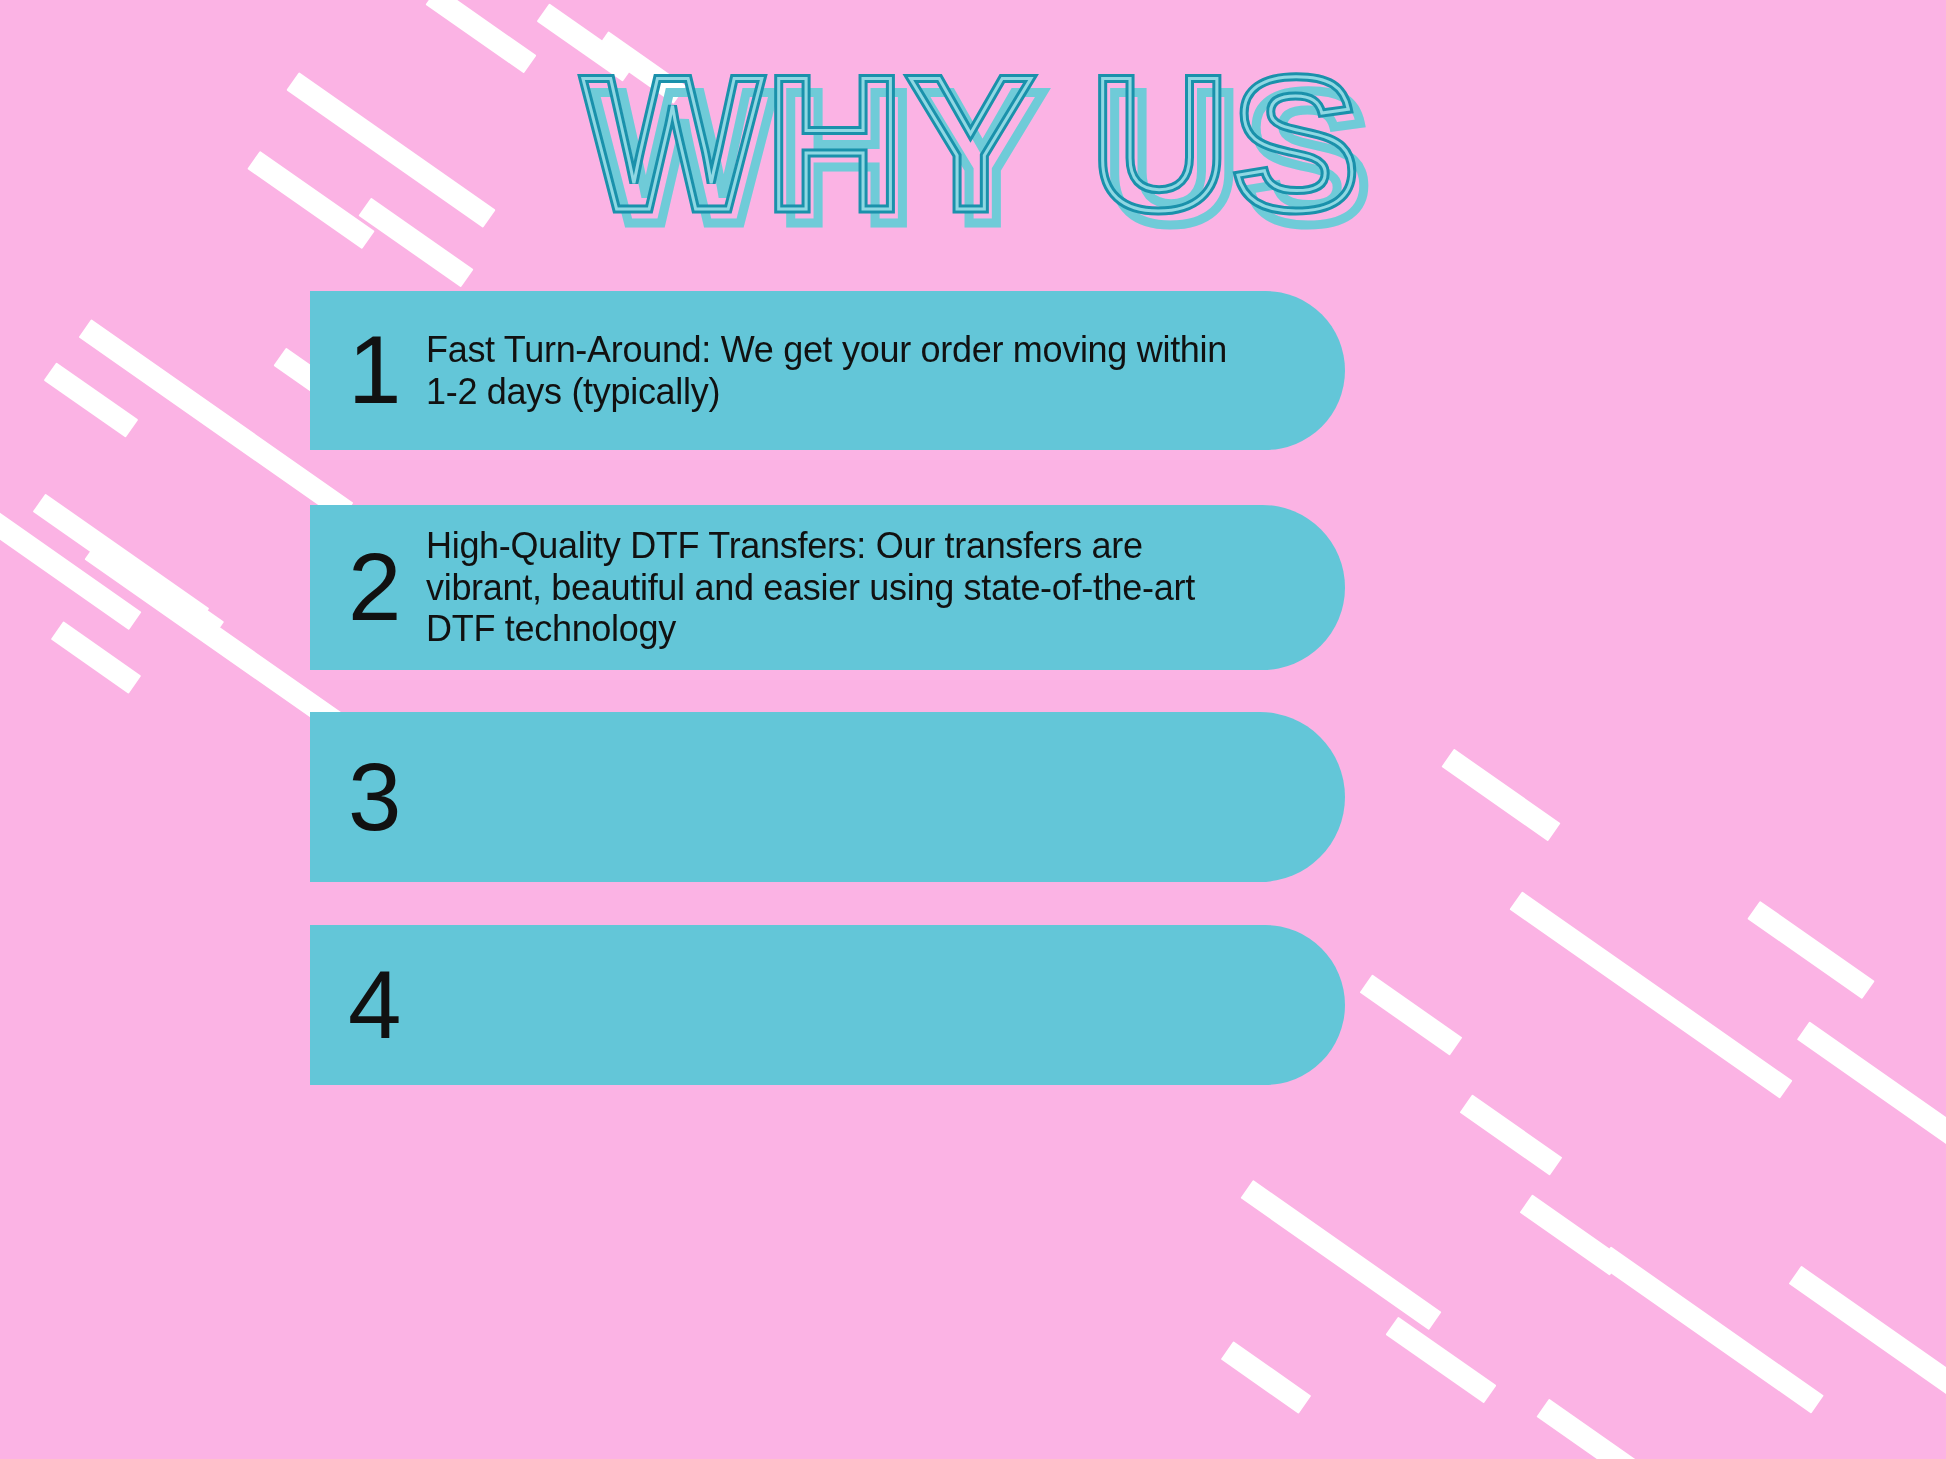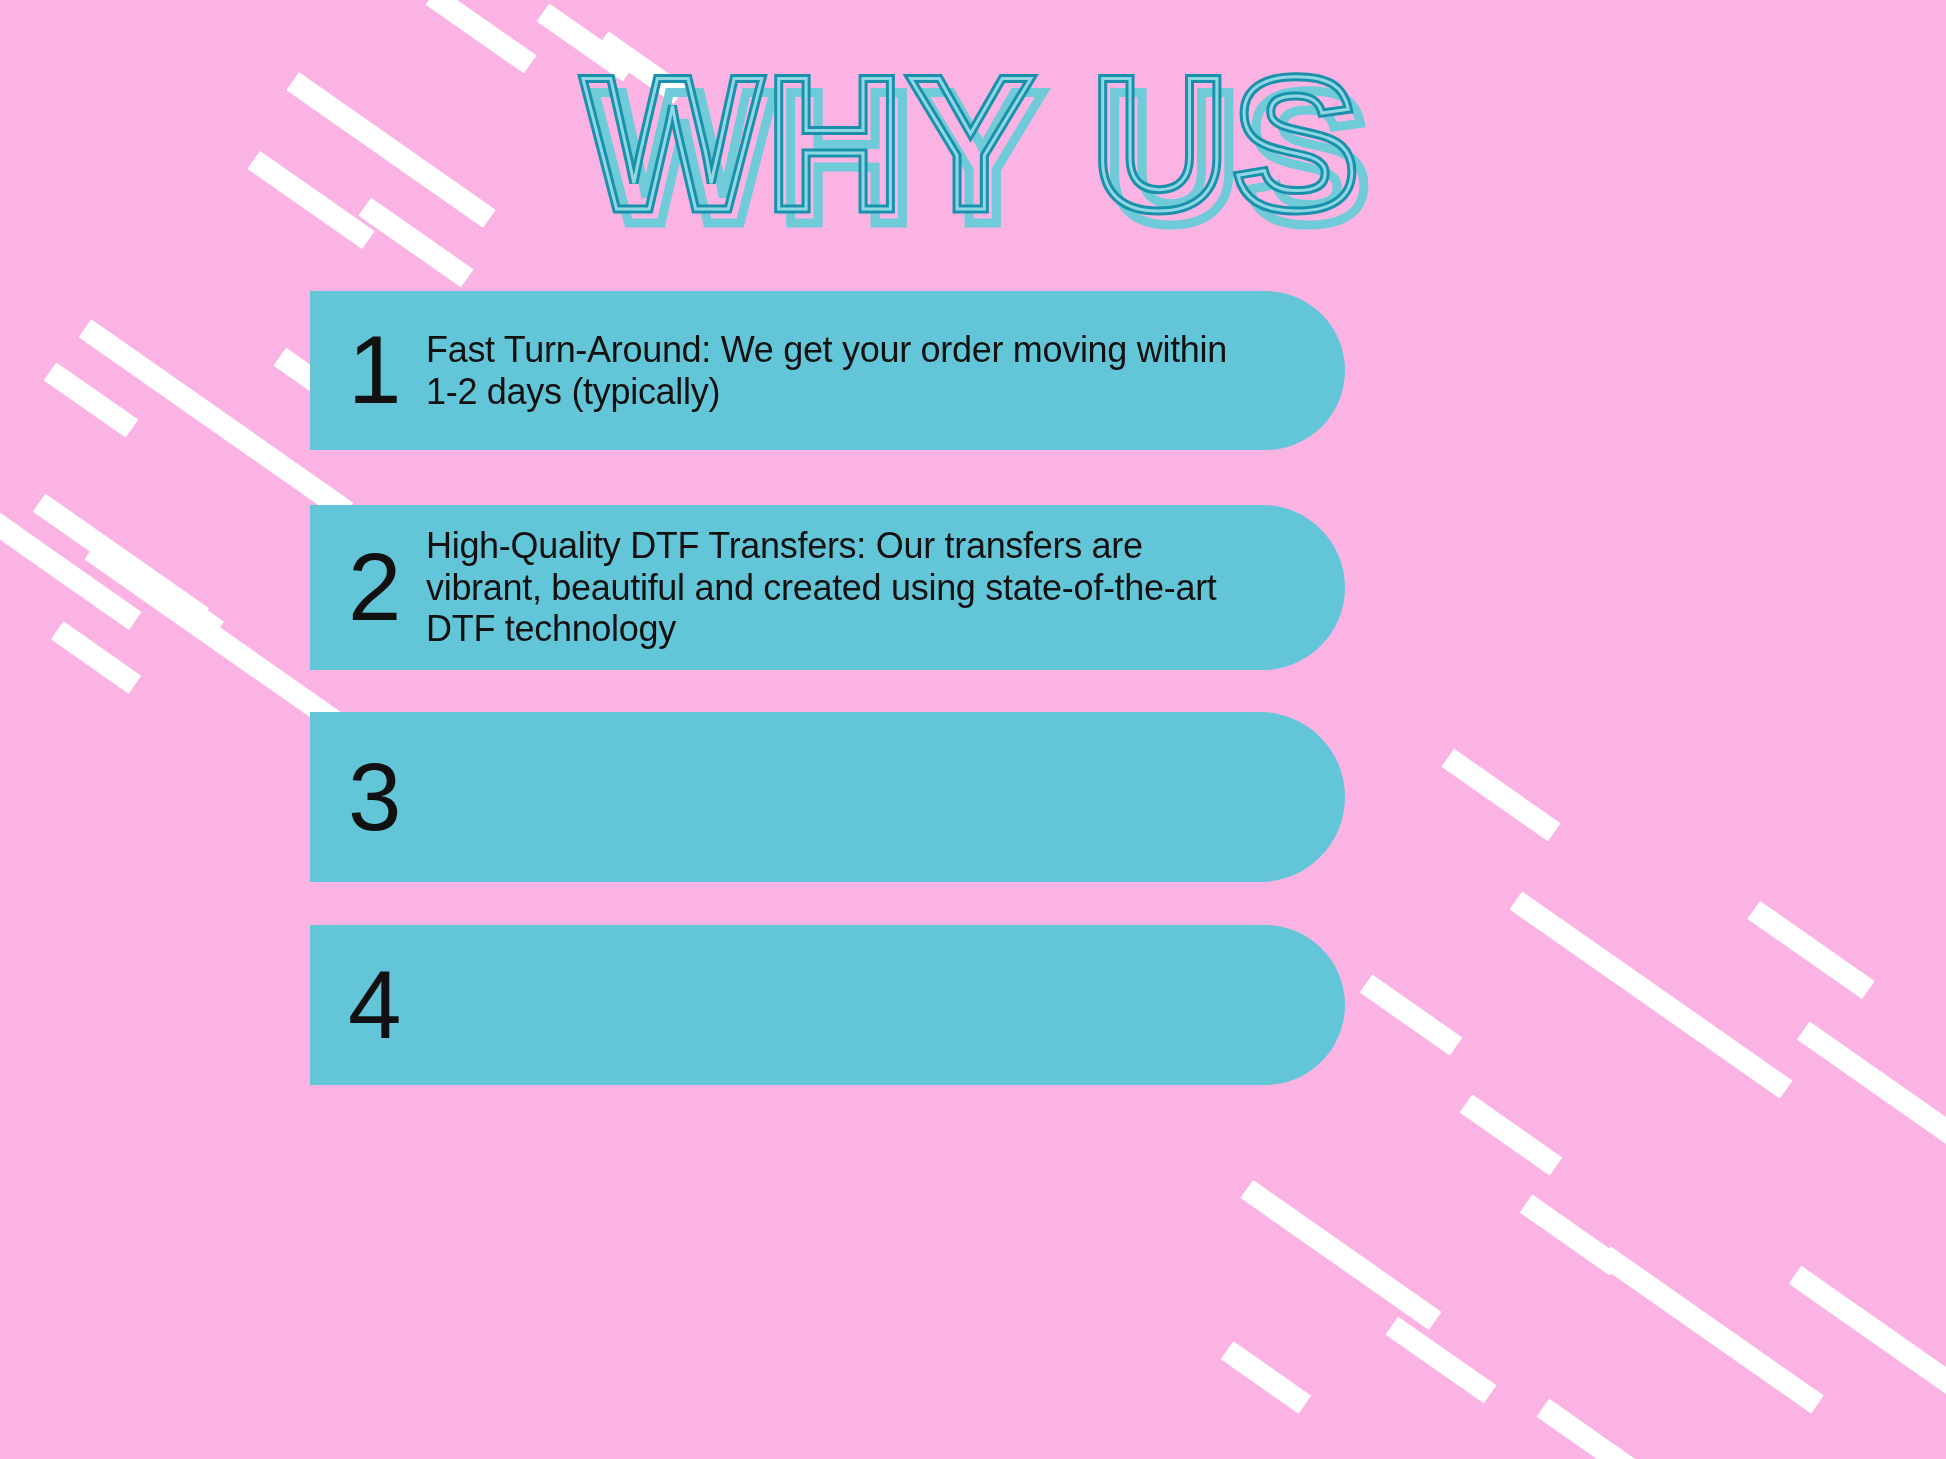--- a/index.html
+++ b/index.html
@@ -152,21 +152,21 @@
     <div class="title-layer" id="title-inner">WHY US</div>
   </div>
 
   <div class="card" id="card-1" style="width: 1035px;">
     <div class="card-number">1</div>
     <div class="card-text">Fast Turn-Around: We get your order moving within 1-2 days (typically)</div>
   </div>
 
   <div class="card" id="card-2" style="width: 1035px;">
     <div class="card-number">2</div>
-    <div class="card-text">High-Quality DTF Transfers: Our transfers are vibrant, beautiful and created using state-of-the-art DTF technology</div>
+    <div class="card-text">High-Quality DTF Transfers: Our transfers are vibrant, beautiful and easier using state-of-the-art DTF technology</div>
   </div>
 
   <div class="card" id="card-3" style="width: 1035px;">
     <div class="card-number">3</div>
   </div>
 
   <div class="card" id="card-4" style="width: 1035px;">
     <div class="card-number">4</div>
   </div>
 

